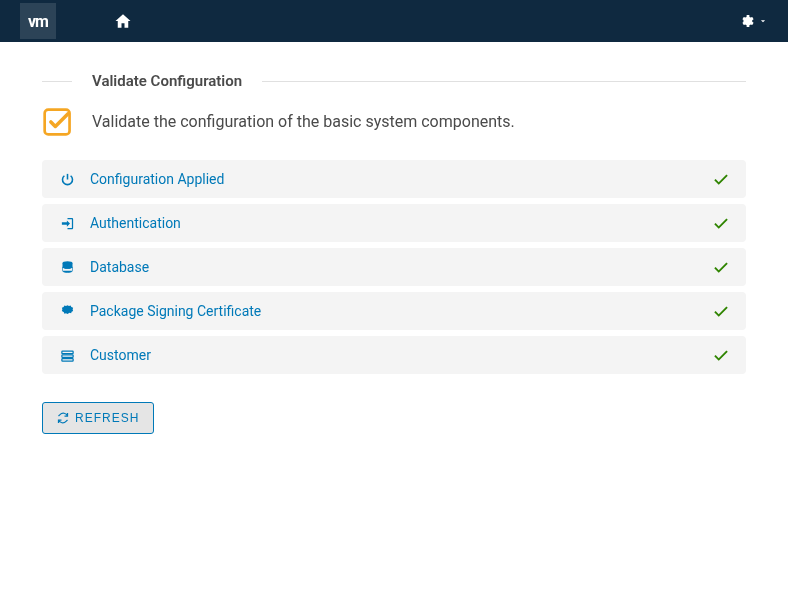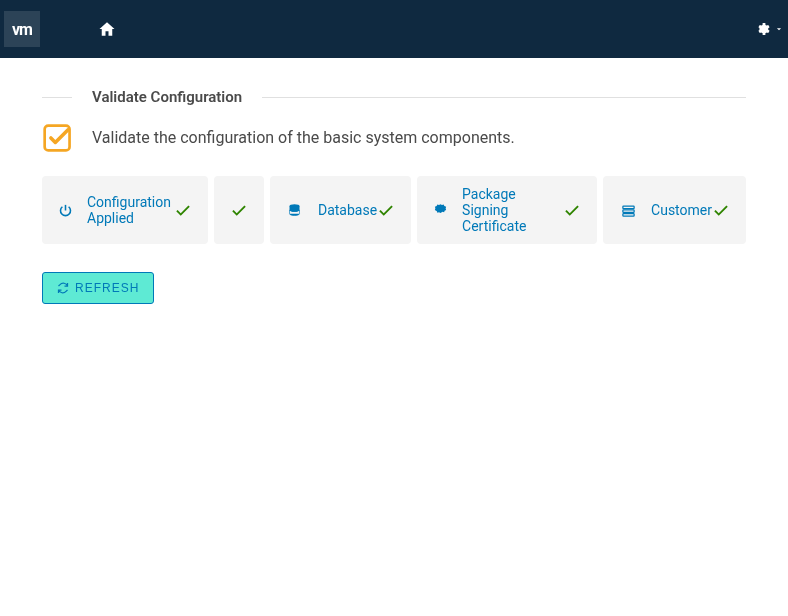--- a/index.html
+++ b/index.html
@@ -9,24 +9,24 @@
     }
     body {
       font-family: -apple-system, BlinkMacSystemFont, "Segoe UI", Roboto, "Helvetica Neue", Arial, sans-serif;
       background: #ffffff;
       width: 788px;
       height: 616px;
       overflow: hidden;
     }
     .header {
       background: #0f2940;
-      height: 58px;
-      display: flex;
-      align-items: center;
-      padding: 0 4px;
+      height: 42px;
+      display: flex;
+      align-items: center;
+      padding: 0 20px;
       justify-content: space-between;
     }
     .header-left {
       display: flex;
       align-items: center;
       gap: 58px;
     }
     .logo-box {
       background: rgba(255,255,255,0.12);
       width: 36px;
@@ -86,21 +86,21 @@
       color: #f5a623;
       flex-shrink: 0;
     }
     .description-text {
       font-size: 16px;
       color: #4a4a4a;
       padding-top: 6px;
     }
     .validation-list {
       display: flex;
-      flex-direction: row;
+      flex-direction: column;
       gap: 6px;
     }
     .validation-item {
       background: #f4f4f4;
       border-radius: 4px;
       padding: 10px 16px;
       display: flex;
       align-items: center;
       justify-content: space-between;
       cursor: pointer;
@@ -118,21 +118,21 @@
     }
     .validation-label {
       color: #0079b8;
       font-size: 14px;
     }
     .status-check {
       color: #2f8400;
     }
     .refresh-button {
       margin-top: 28px;
-      background: #5eead4;
+      background: #e5e5e5;
       border: 1px solid #0079b8;
       border-radius: 3px;
       color: #0079b8;
       font-size: 12px;
       font-weight: 500;
       letter-spacing: 1px;
       padding: 8px 14px;
       cursor: pointer;
       display: inline-flex;
       align-items: center;
@@ -196,20 +196,28 @@
         <span class="validation-label">Configuration Applied</span>
       </div>
       <div class="status-check">
         <svg width="18" height="18" viewBox="0 0 24 24" fill="currentColor">
             <path d="M9 16.2l-4.2-4.2L3 13.8 9 19.8 21 7.8l-1.8-1.8z"></path>
           </svg>
       </div>
     </div>
 
     <div class="validation-item">
+      <div class="validation-left">
+        <div class="validation-icon">
+          <svg width="15" height="15" viewBox="0 0 24 24" fill="currentColor">
+            <path d="M11 7l5 5-5 5v-3H3v-4h8V7zM19 3h-7v2h7v14h-7v2h7c1.1 0 2-.9 2-2V5c0-1.1-.9-2-2-2z"></path>
+          </svg>
+        </div>
+        <span class="validation-label">Authentication</span>
+      </div>
       <div class="status-check">
         <svg width="18" height="18" viewBox="0 0 24 24" fill="currentColor">
             <path d="M9 16.2l-4.2-4.2L3 13.8 9 19.8 21 7.8l-1.8-1.8z"></path>
           </svg>
       </div>
     </div>
 
     <div class="validation-item">
       <div class="validation-left">
         <div class="validation-icon">

